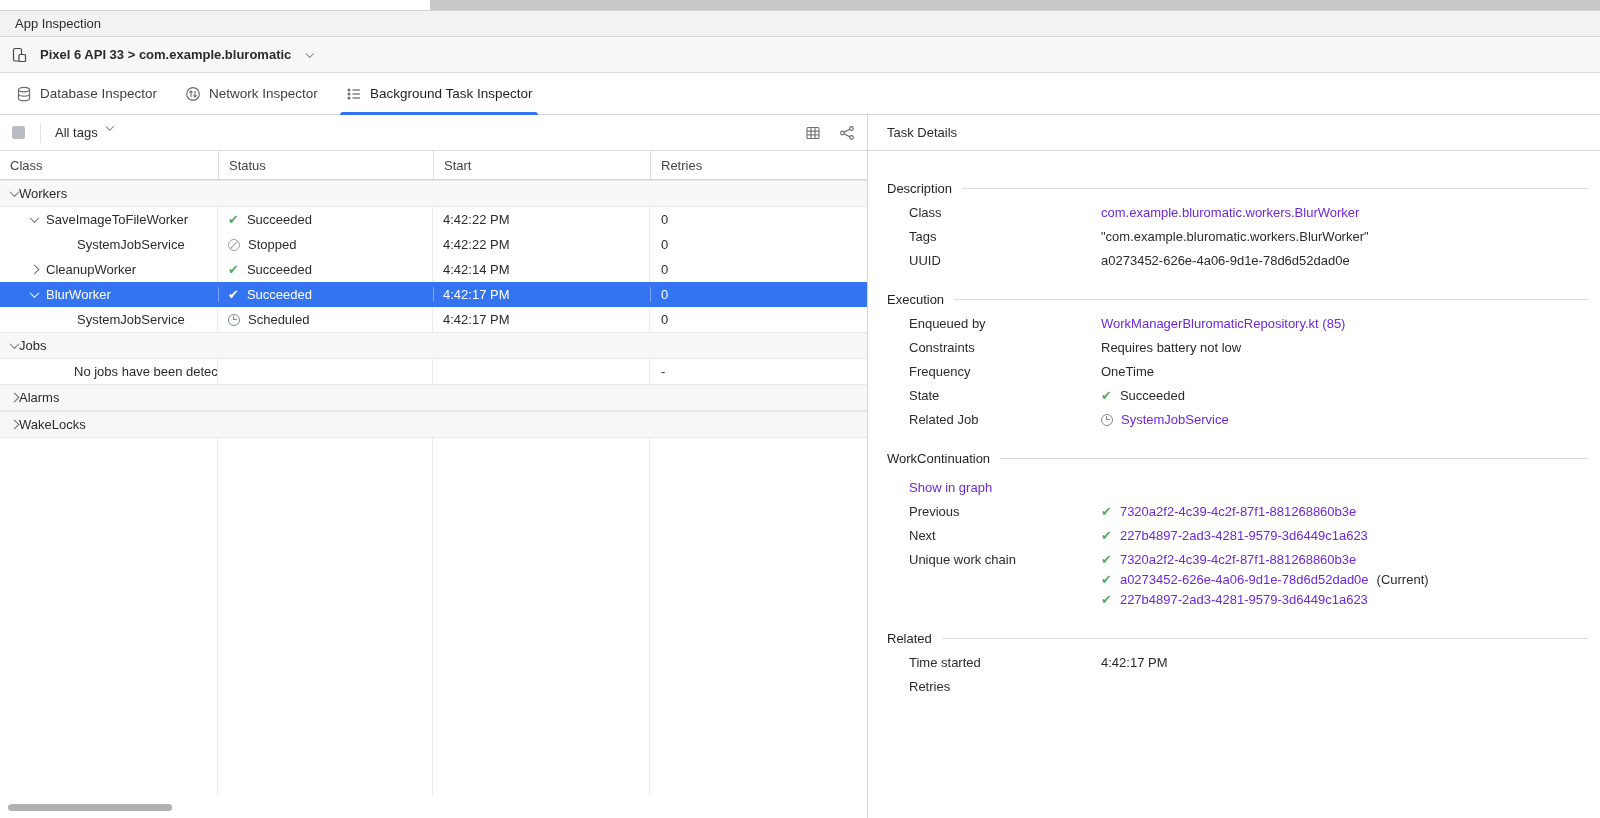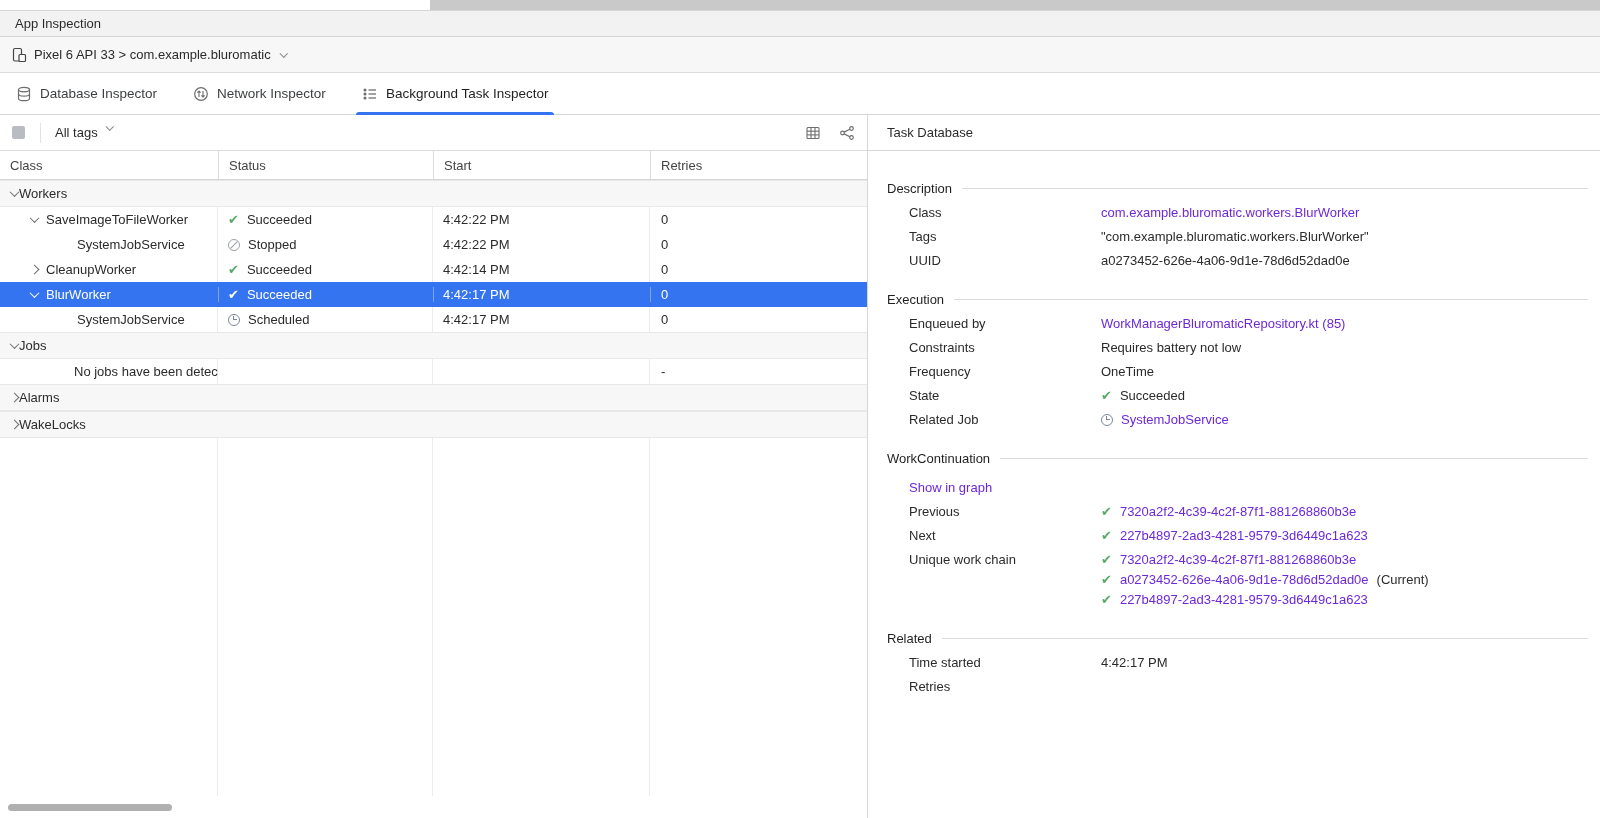--- a/index.html
+++ b/index.html
@@ -1,22 +1,22 @@
 <!DOCTYPE html>
 <html><head>
 <meta charset="utf-8">
 <style>
 *{box-sizing:border-box;margin:0;padding:0}
 html,body{width:1600px;height:818px;overflow:hidden;font-family:"Liberation Sans","DejaVu Sans",sans-serif;font-size:13px;color:#2b2b2b;background:#fff}
 .top-strip{height:10px;display:flex}
 .ts-left{width:430px;background:#fff}
 .ts-right{flex:1;background:#c9c9c9}
 .app-header{height:27px;background:#f2f2f2;border-top:1px solid #d6d6d6;border-bottom:1px solid #d6d6d6;display:flex;align-items:center;padding:0 15px}
-.device-bar{height:36px;background:#f7f7f7;border-bottom:1px solid #dcdcdc;display:flex;align-items:center;padding:0 12px;gap:7px;font-weight:normal}
-.tab-bar{height:42px;background:#fff;border-bottom:1px solid #d6d6d6;display:flex;padding-left:16px;gap:36px}
+.device-bar{height:36px;background:#f7f7f7;border-bottom:1px solid #dcdcdc;display:flex;align-items:center;padding:0 12px;gap:13px;font-weight:bold}
+.tab-bar{height:42px;background:#fff;border-bottom:1px solid #d6d6d6;display:flex;padding-left:16px;gap:28px}
 .tab{display:flex;align-items:center;gap:8px;position:relative;color:#3c3f41;font-size:13.5px;cursor:default}
 .tab.active{color:#1f1f1f}
 .tab.active::after{content:'';position:absolute;left:-6px;right:-6px;bottom:-1px;height:3px;background:#3574f0;border-radius:3px 3px 0 0}
 .main{display:flex;height:703px}
 .left-panel{width:868px;border-right:1px solid #d6d6d6;display:flex;flex-direction:column;position:relative}
 .toolbar{height:36px;border-bottom:1px solid #dcdcdc;display:flex;align-items:center;padding:0 12px;flex:0 0 auto}
 .square-icon{width:13px;height:13px;background:#b9bdc3;border-radius:2px}
 .tb-sep{width:1px;height:20px;background:#e2e2e2;margin:0 14px 0 15px}
 .tag-filter{display:flex;gap:9px}
 .tb-spacer{flex:1}
@@ -266,21 +266,21 @@
           <span class="chev right"></span>
           <span>WakeLocks</span>
         </div>
 
         <div class="hscroll"></div>
       </div>
     </div>
 
     <div class="right-panel">
       <div class="details-header">
-        <span>Task Database</span>
+        <span>Task Details</span>
       </div>
 
       <div class="details-body">
 
         <div class="sec-title">
           <span>Description</span>
             <span class="line"></span>
         </div>
         <div class="kv">
           <span class="k">Class</span>

